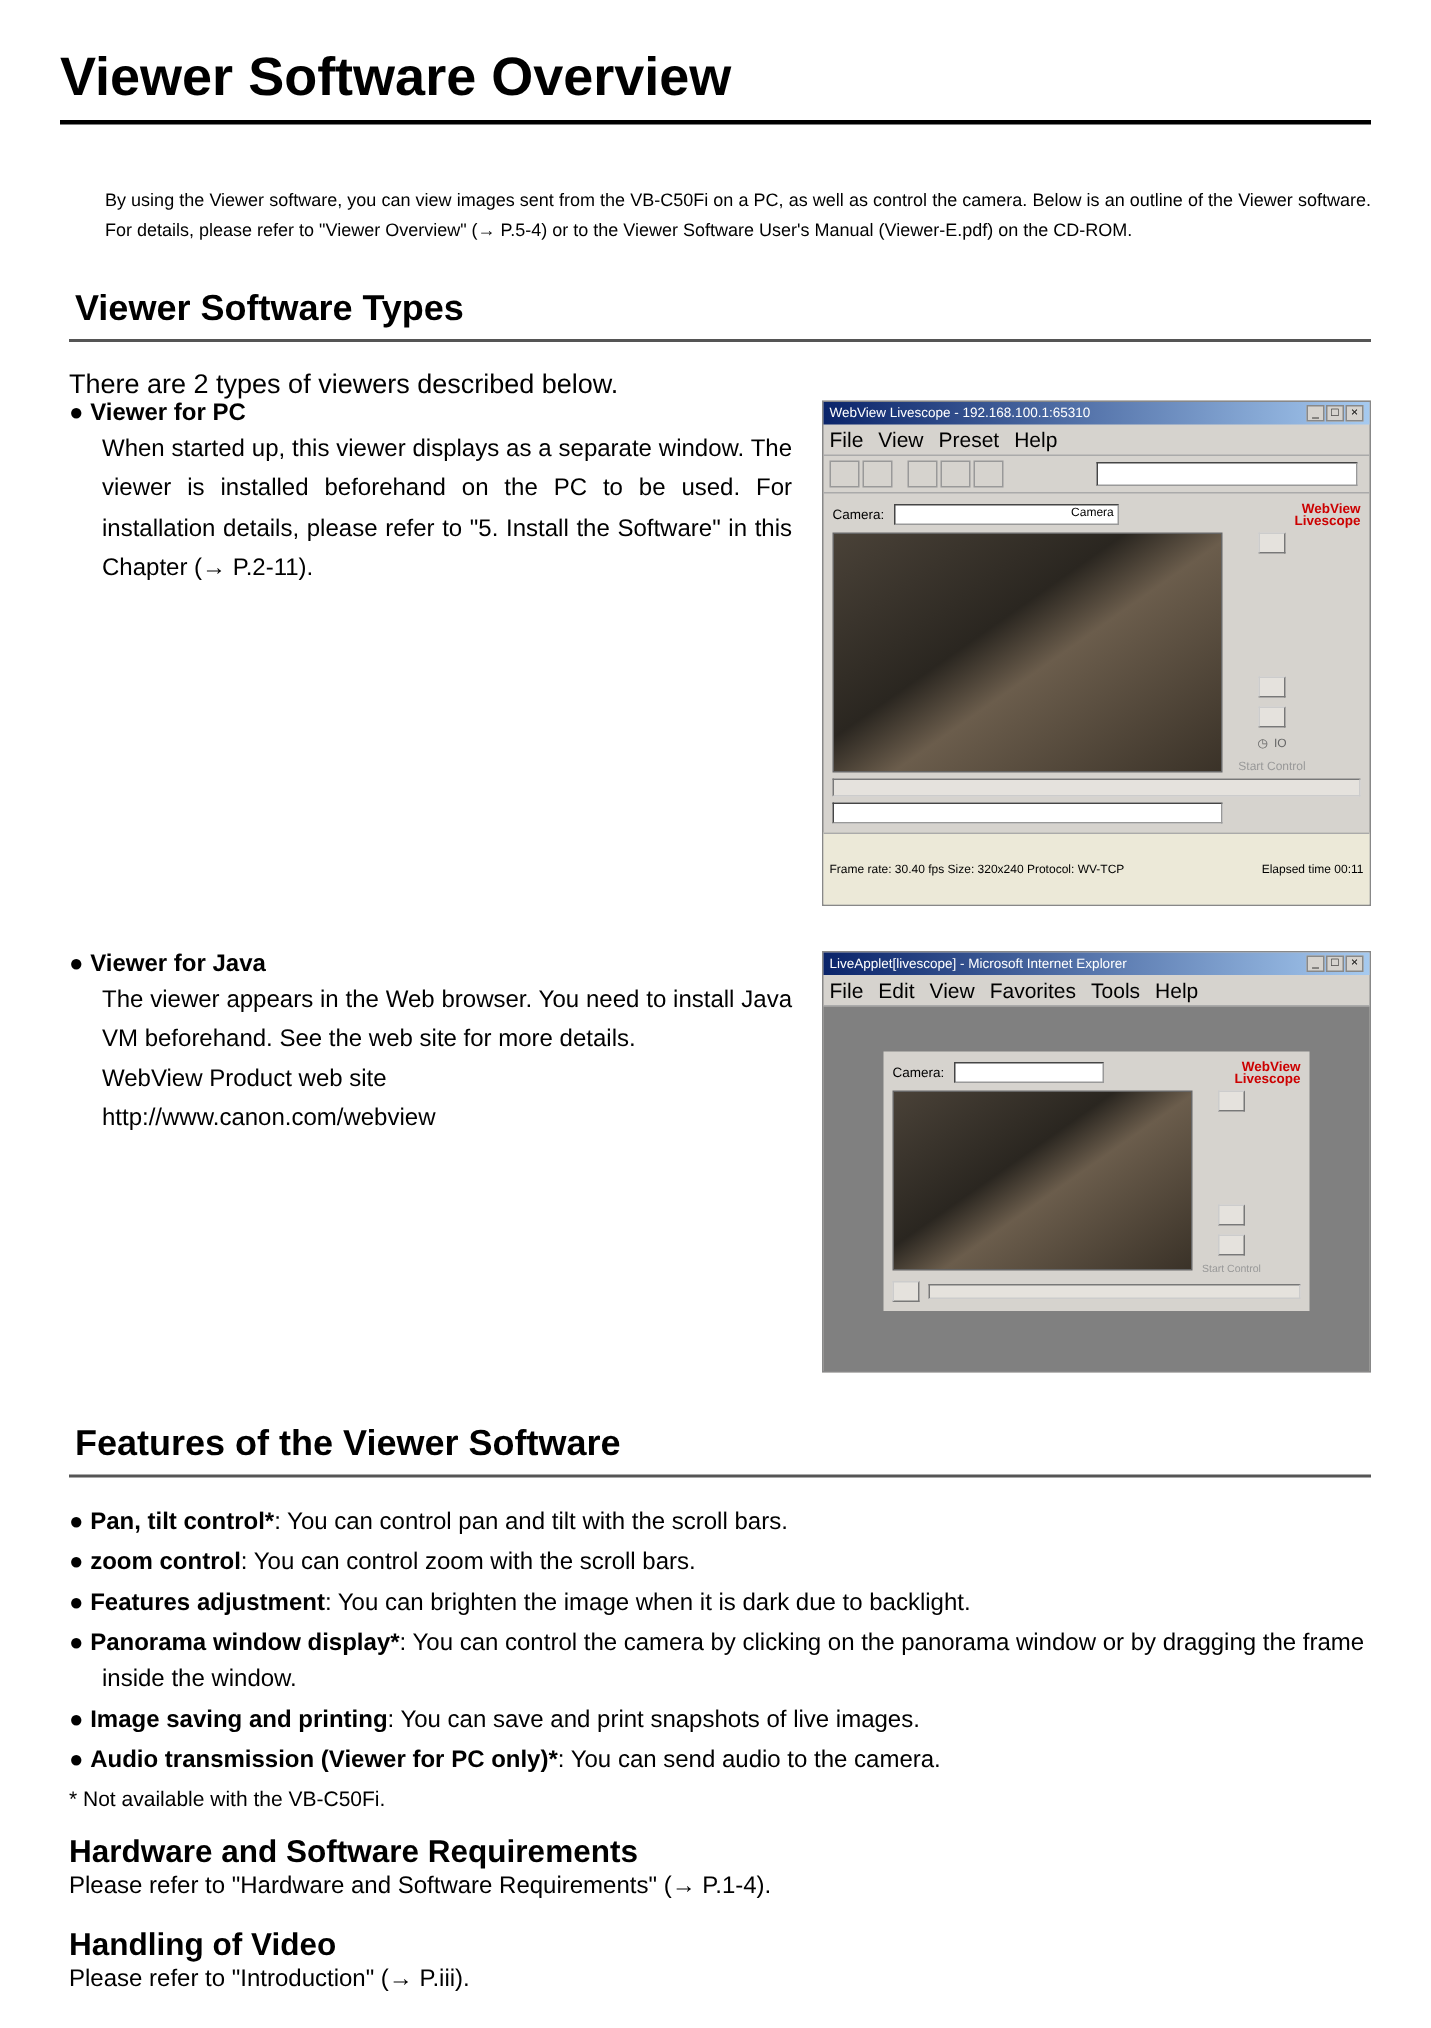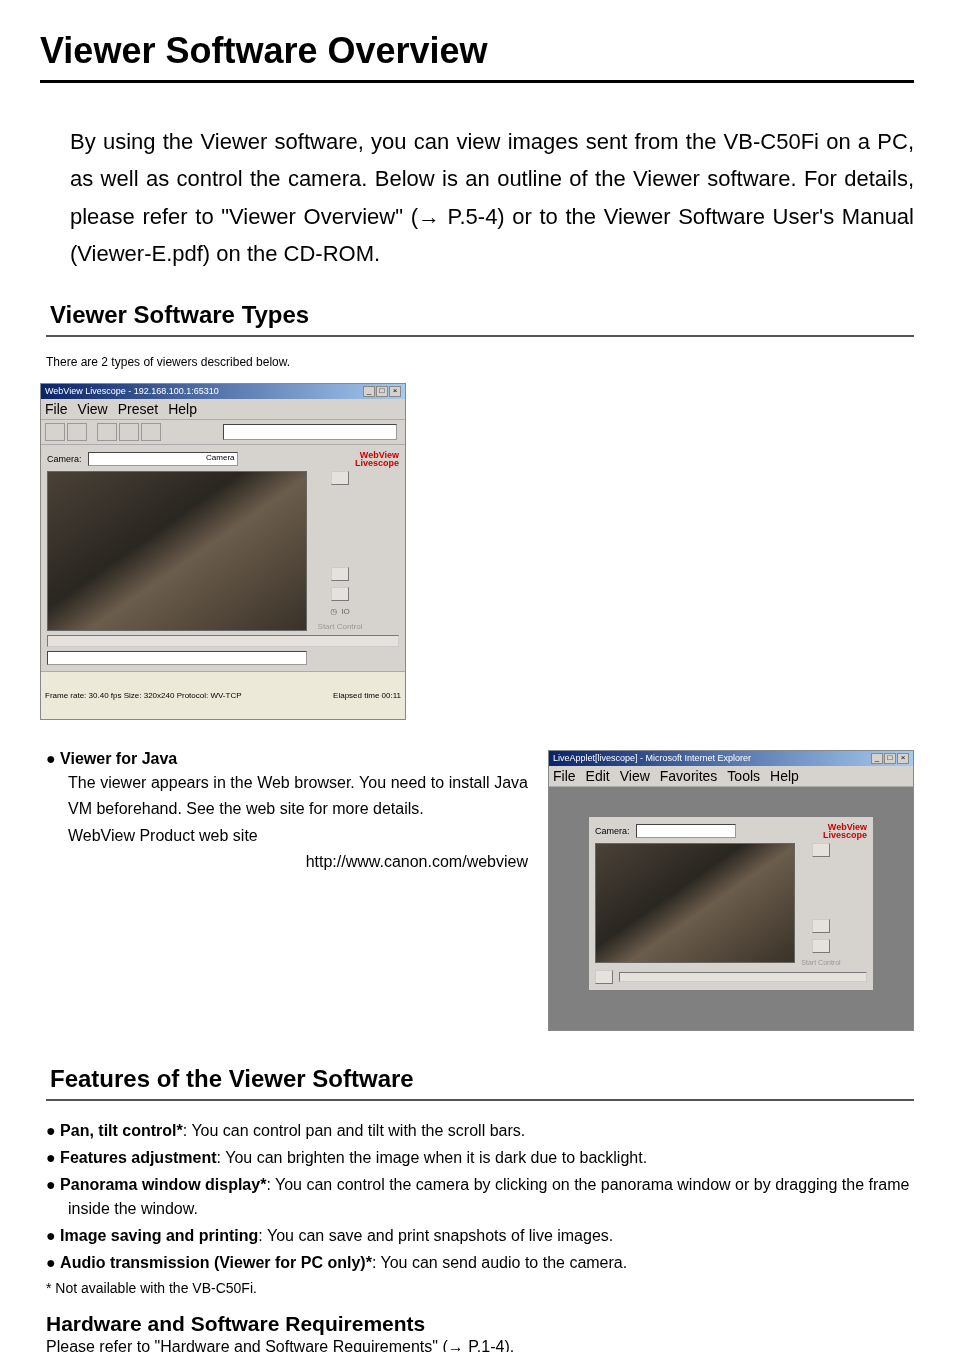--- a/index.html
+++ b/index.html
@@ -19,39 +19,38 @@
     font-size: 36px;
     font-weight: bold;
     margin-bottom: 8px;
   }
   .title-rule {
     border: none;
     border-top: 3px solid #000;
     margin-bottom: 40px;
   }
   .intro-text {
-    font-size: 22px;
+    font-size: 12px;
     line-height: 1.7;
     text-align: justify;
     margin-left: 30px;
     margin-bottom: 24px;
   }
   .section-heading {
     background: #fff;
     font-size: 24px;
     font-weight: bold;
     padding: 4px 4px 6px 4px;
     border-bottom: 2px solid #555;
     margin-bottom: 18px;
     margin-left: 6px;
   }
   .sub-intro {
-    font-size: 12px;
-    margin-left: 6px;
-    margin-bottom: 14px;
+    font-size: 18px;
+    margin-left: 6px;
   }
   .two-col {
     display: flex;
     gap: 20px;
     margin-bottom: 30px;
   }
   .text-col {
     flex: 1;
     min-width: 0;
   }
@@ -256,20 +255,24 @@
 <h1 class="page-title">Viewer Software Overview</h1>
 <hr class="title-rule">
 
 <p class="intro-text">By using the Viewer software, you can view images sent from the VB-C50Fi on a PC, as well as control the camera. Below is an outline of the Viewer software. For details, please refer to "Viewer Overview" (→ P.5-4) or to the Viewer Software User's Manual (Viewer-E.pdf) on the CD-ROM.</p>
 
 <h2 class="section-heading">Viewer Software Types</h2>
 
 <p class="sub-intro">There are 2 types of viewers described below.</p>
 
 <div class="two-col">
+  <div class="text-col">
+    <p class="bullet-heading">● Viewer for PC</p>
+    <p class="bullet-body">When started up, this viewer displays as a separate window. The viewer is installed beforehand on the PC to be used. For installation details, please refer to "5. Install the Software" in this Chapter (→ P.2-11).</p>
+  </div>
   <div class="img-col">
 
     <div class="app-window">
       <div class="app-titlebar">
         <span>WebView Livescope - 192.168.100.1:65310</span>
         <span class="win-ctrls">
           <span>_</span>
           <span>□</span>
           <span>×</span>
         </span>
@@ -325,21 +328,21 @@
       </div>
     </div>
   </div>
 </div>
 
 <div class="two-col">
   <div class="text-col">
     <p class="bullet-heading">● Viewer for Java</p>
     <p class="bullet-body">The viewer appears in the Web browser. You need to install Java VM beforehand. See the web site for more details.</p>
     <p class="bullet-body" style="text-align:left">WebView Product web site</p>
-    <p class="bullet-body" style="text-align:right">http://www.canon.com/webview</p>
+    <p class="bullet-body" style="text-align:left">http://www.canon.com/webview</p>
   </div>
   <div class="img-col">
 
     <div class="app-window small-window">
       <div class="app-titlebar">
         <span>LiveApplet[livescope] - Microsoft Internet Explorer</span>
         <span class="win-ctrls">
           <span>_</span>
           <span>□</span>
           <span>×</span>
@@ -380,20 +383,21 @@
         </div>
       </div>
     </div>
   </div>
 </div>
 
 <h2 class="section-heading">Features of the Viewer Software</h2>
 
 <div class="feature-list">
   <p class="feature-item">● <b>Pan, tilt control*</b><span>: You can control pan and tilt with the scroll bars.</span></p>
+  <p class="feature-item">● <b>zoom control</b><span>: You can control zoom with the scroll bars.</span></p>
   <p class="feature-item">● <b>Features adjustment</b><span>: You can brighten the image when it is dark due to backlight.</span></p>
   <p class="feature-item">● <b>Panorama window display*</b><span>: You can control the camera by clicking on the panorama window or by dragging the frame inside the window.</span></p>
   <p class="feature-item">● <b>Image saving and printing</b><span>: You can save and print snapshots of live images.</span></p>
   <p class="feature-item">● <b>Audio transmission (Viewer for PC only)*</b><span>: You can send audio to the camera.</span></p>
 </div>
 <p class="feature-note">* Not available with the VB-C50Fi.</p>
 
 <h3 class="sub-heading">Hardware and Software Requirements</h3>
 <p class="sub-body">Please refer to "Hardware and Software Requirements" (→ P.1-4).</p>
 

